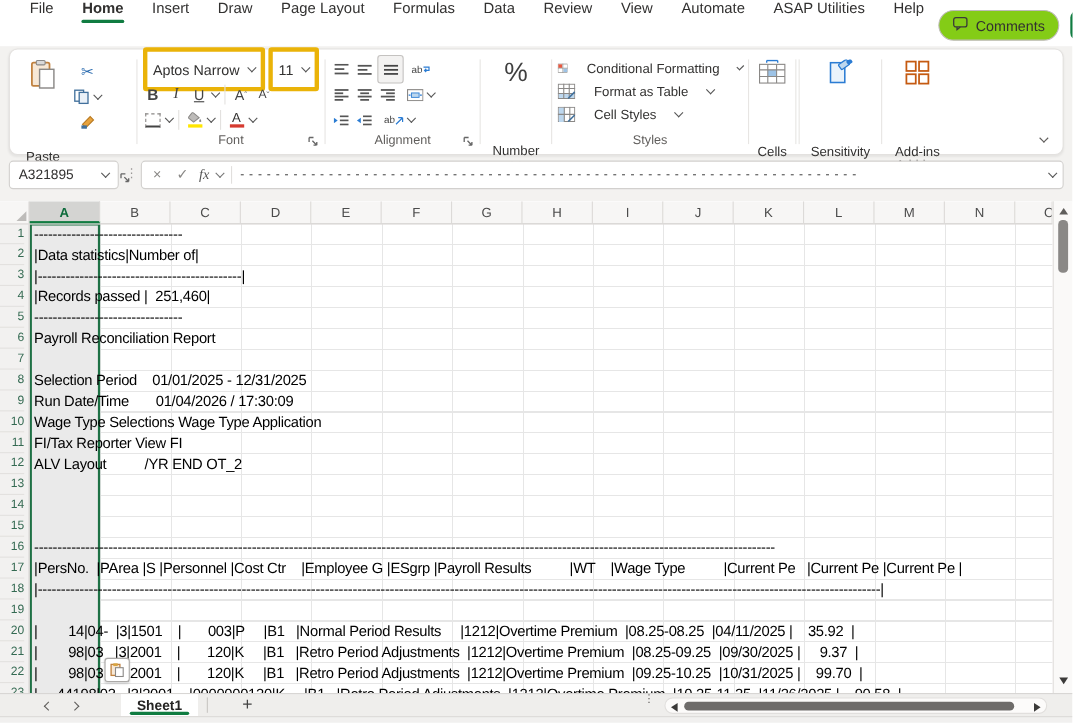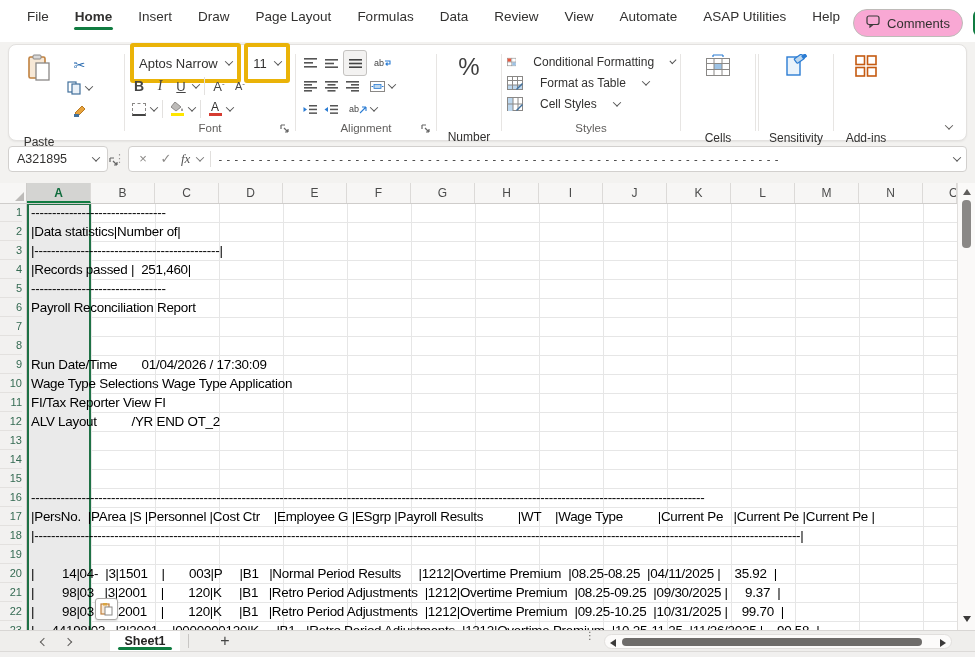--- a/index.html
+++ b/index.html
@@ -3,28 +3,28 @@
 <meta charset="utf-8">
 <style>
   html,body{margin:0;padding:0;}
   body{width:975px;height:657px;overflow:hidden;position:relative;background:#fff;
        font-family:"Liberation Sans","DejaVu Sans",sans-serif;color:#333;
        -webkit-font-smoothing:antialiased;}
 
   
   .menubar{position:absolute;top:0;left:0;right:0;height:42px;background:#fff;
            display:flex;align-items:flex-end;padding:0 12px 0 14px;box-sizing:border-box;}
-  .mtabs{display:flex;align-items:center;height:100%;margin-top:18px;}
+  .mtabs{display:flex;align-items:flex-start;height:100%;margin-top:18px;}
   .mtab{padding:0 13px 10px;font-size:13.5px;color:#323130;cursor:default;position:relative;white-space:nowrap;}
   .mtab.active{font-weight:700;}
   .mtab.active::after{content:"";position:absolute;left:12px;right:12px;bottom:4px;height:3px;
                       border-radius:2px;background:#107C41;}
   .mright{margin-left:auto;display:flex;align-items:center;gap:10px;padding-bottom:5px;}
   .comments-btn{display:flex;align-items:center;gap:6px;height:26px;padding:0 12px;border:1px solid #BEBBB8;
-                border-radius:14px;background:#f9a8d4;font-size:13px;color:#323130;}
+                border-radius:14px;background:#84cc16;font-size:13px;color:#323130;}
   .share-btn{display:flex;align-items:center;gap:6px;height:26px;padding:0 11px;border-radius:6px;
              background:#107C41;color:#fff;font-size:13px;}
   .chev{display:inline-block;width:5px;height:5px;border-right:1.4px solid currentColor;
         border-bottom:1.4px solid currentColor;transform:rotate(45deg) translate(-1px,-1px);}
   .chev.left{transform:rotate(135deg);}
   .chev.right{transform:rotate(-45deg);}
 
   
   .chrome{position:absolute;top:42px;left:0;right:0;height:141px;background:#F3F2F0;}
   .ribbon-card{position:absolute;top:2px;left:8px;right:8px;height:97px;background:#fff;
@@ -391,21 +391,21 @@
           </svg>
         <span>Cell Styles</span>
         <span class="chev" style="color:#555"></span>
       </div>
       <div class="glabel">
           <span>Styles</span>
         </div>
     </div>
     <div class="rsep"></div>
 
-    <div class="rgroup" style="width:72px">
+    <div class="rgroup" style="width:40px">
       <div class="bigbtn">
         <span>
           <svg width="28" height="24" viewBox="0 0 28 24">
               <path d="M9 1 H19 M9 1 V3 M19 1 V3" stroke="#2B7CD3" fill="none" stroke-width="1.2"></path>
               <rect x="2.5" y="4.5" width="23" height="17" fill="#fff" stroke="#8A8886"></rect>
               <rect x="10" y="9.5" width="8" height="6" fill="#9DC3E6"></rect>
               <path d="M10 4.5 V21.5 M18 4.5 V21.5 M2.5 9.5 H25.5 M2.5 15.5 H25.5" stroke="#8A8886"></path>
             </svg>
         </span>
         <span class="blabel">Cells</span>
@@ -522,20 +522,21 @@
     <div class="rownum" style="top:418px">23</div>
   </div>
 
   <div class="rowline" style="top:20px">--------------------------------</div>
   <div class="rowline" style="top:39px">|Data statistics|Number of|</div>
   <div class="rowline" style="top:58px">|--------------------------------------------|</div>
   <div class="rowline" style="top:77px">|Records passed |  251,460|</div>
   <div class="rowline" style="top:96px">--------------------------------</div>
   <div class="rowline" style="top:115px">Payroll Reconciliation Report</div>
   <div class="rowline" style="top:134px"></div>
+  <div class="rowline" style="top:153px">Selection Period    01/01/2025 - 12/31/2025</div>
   <div class="rowline" style="top:172px">Run Date/Time       01/04/2026 / 17:30:09</div>
   <div class="rowline" style="top:191px">Wage Type Selections Wage Type Application</div>
   <div class="rowline" style="top:210px">FI/Tax Reporter View FI</div>
   <div class="rowline" style="top:229px">ALV Layout          /YR END OT_2</div>
   <div class="rowline" style="top:248px"></div>
   <div class="rowline" style="top:267px"></div>
   <div class="rowline" style="top:286px"></div>
   <div class="rowline" style="top:305px">----------------------------------------------------------------------------------------------------------------------------------------------------------------</div>
   <div class="rowline" style="top:324px">|PersNo.  |PArea |S |Personnel |Cost Ctr    |Employee G |ESgrp |Payroll Results          |WT    |Wage Type          |Current Pe   |Current Pe |Current Pe |</div>
   <div class="rowline" style="top:343px">|--------------------------------------------------------------------------------------------------------------------------------------------------------------------------------------|</div>

